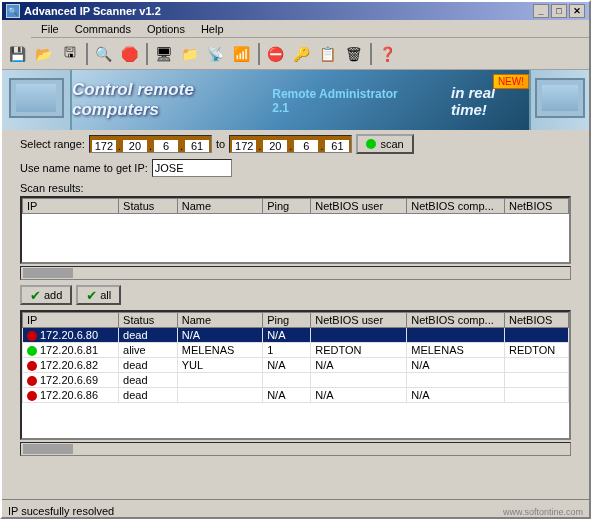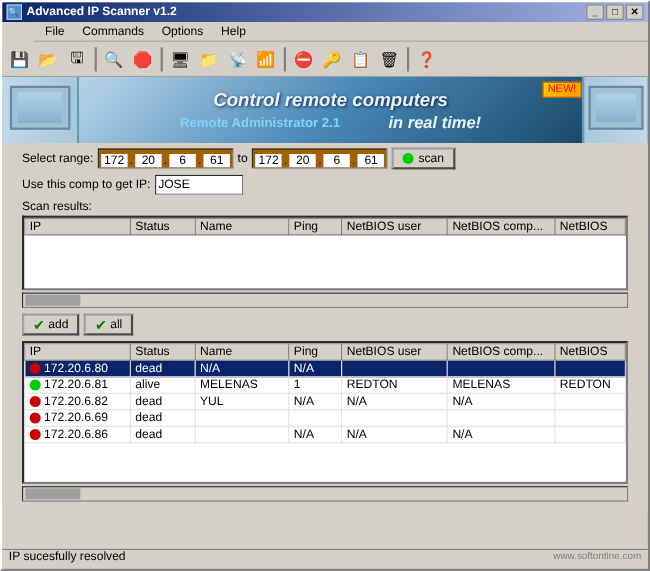--- a/index.html
+++ b/index.html
@@ -143,21 +143,21 @@
       border-left: 2px solid #6a9ab0;
     }
     .banner-center {
       position: absolute;
       left: 70px;
       right: 60px;
       top: 0;
       bottom: 0;
       background: linear-gradient(135deg, #b8d4e8 0%, #4a8ab8 50%, #1a4a6a 100%);
       display: flex;
-      flex-direction: column;
+      flex-direction: row;
       align-items: center;
       justify-content: center;
     }
 
     
     .main-content {
       background: #d4d0c8;
       padding: 4px 18px;
     }
 
@@ -327,21 +327,21 @@
       color: white !important;
     }
     .row-selected td { color: white !important; }
 
     
     .status-bar {
       background: #d4d0c8;
       height: 18px;
       border-top: 1px solid #808080;
       display: flex;
-      align-items: flex-start;
+      align-items: flex-end;
       padding: 0 6px;
       font-size: 11px;
       justify-content: space-between;
       position: absolute;
       bottom: 0;
       left: 0;
       right: 0;
     }
     .status-bar-text {
       font-size: 11px;
@@ -452,21 +452,21 @@
         <span class="ip-dot">.</span>
         <input class="ip-segment" value="61" style="">
       </div>
       <button class="scan-btn">
         <span class="scan-dot"></span>
         <span>scan</span>
       </button>
     </div>
 
     <div class="name-row">
-      <span class="range-label">Use this comp to get IP:</span>
+      <span class="range-label">Use name name to get IP:</span>
       <input class="name-input" value="JOSE" style="">
     </div>
 
     <div class="scan-results-label">Scan results:</div>
 
     <div class="results-table-container">
       <table>
         <thead>
           <tr>
             <th class="col-ip">IP</th>

